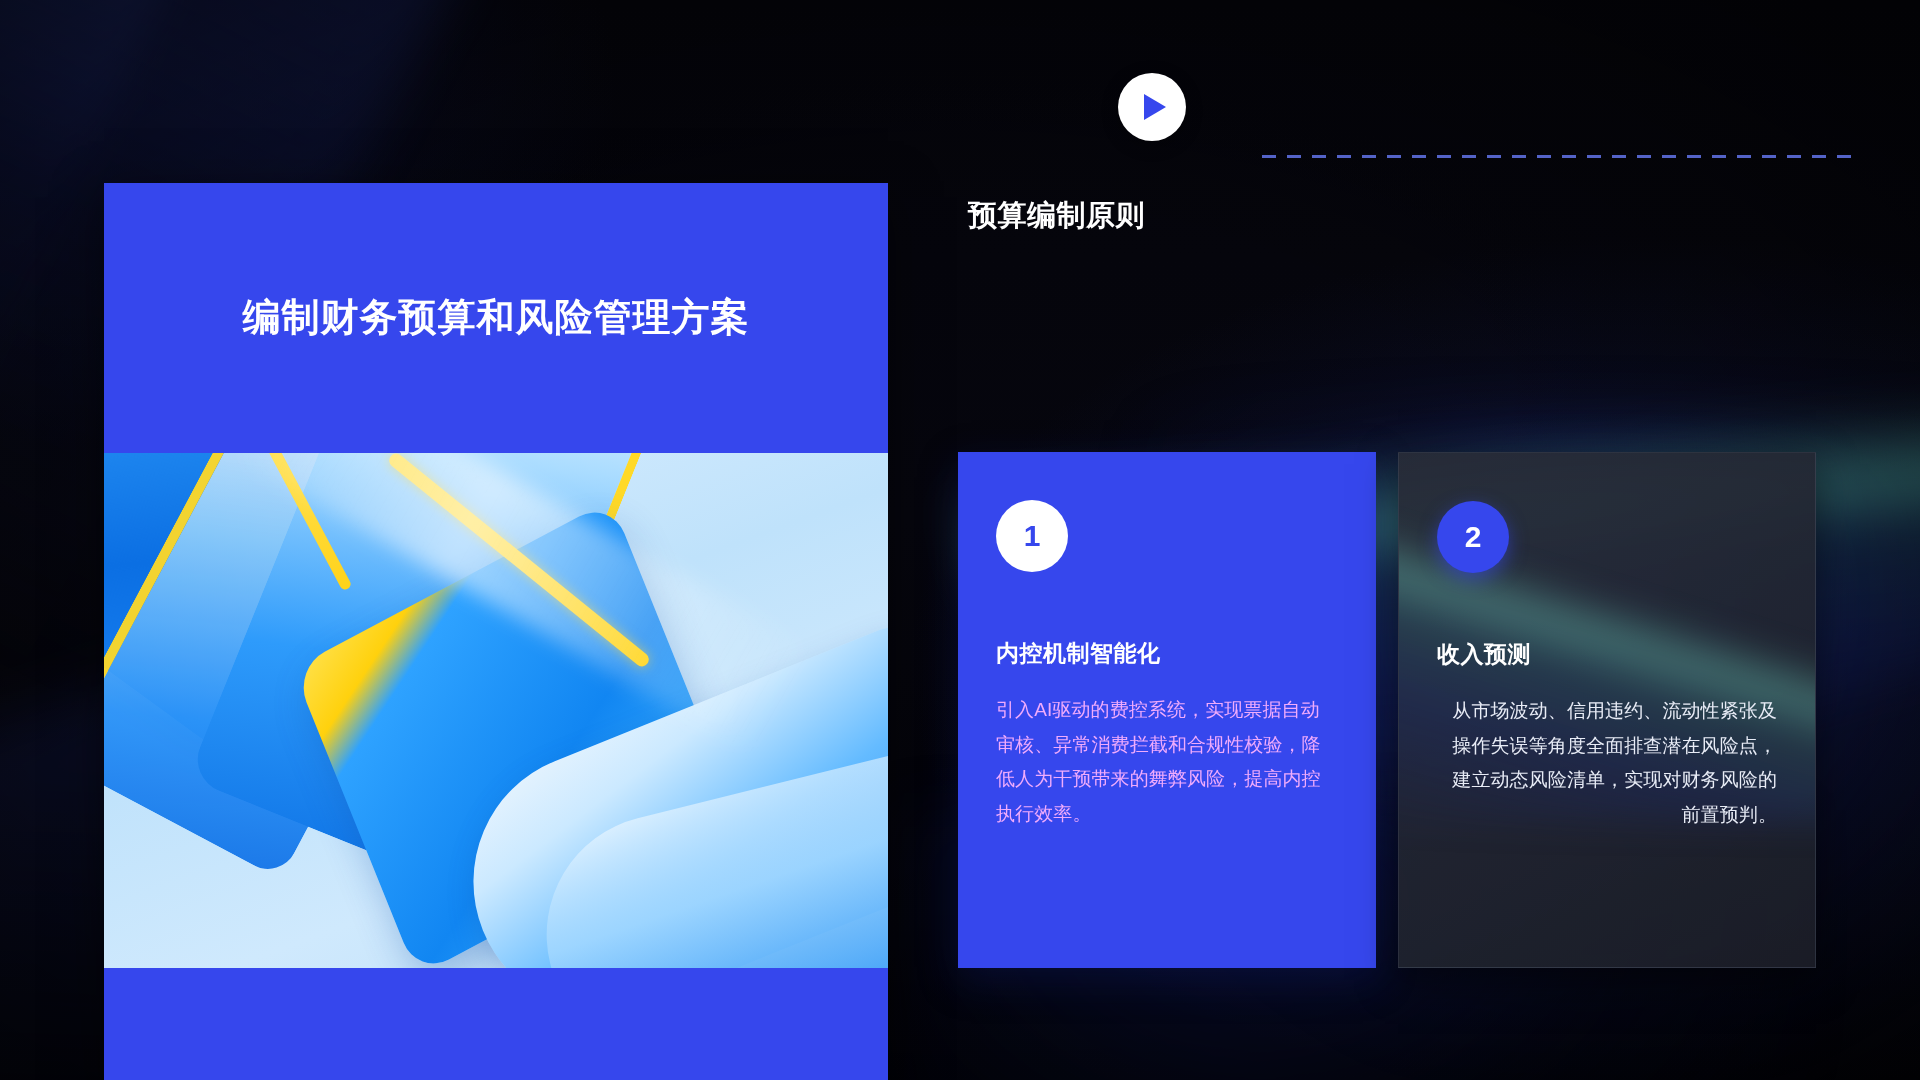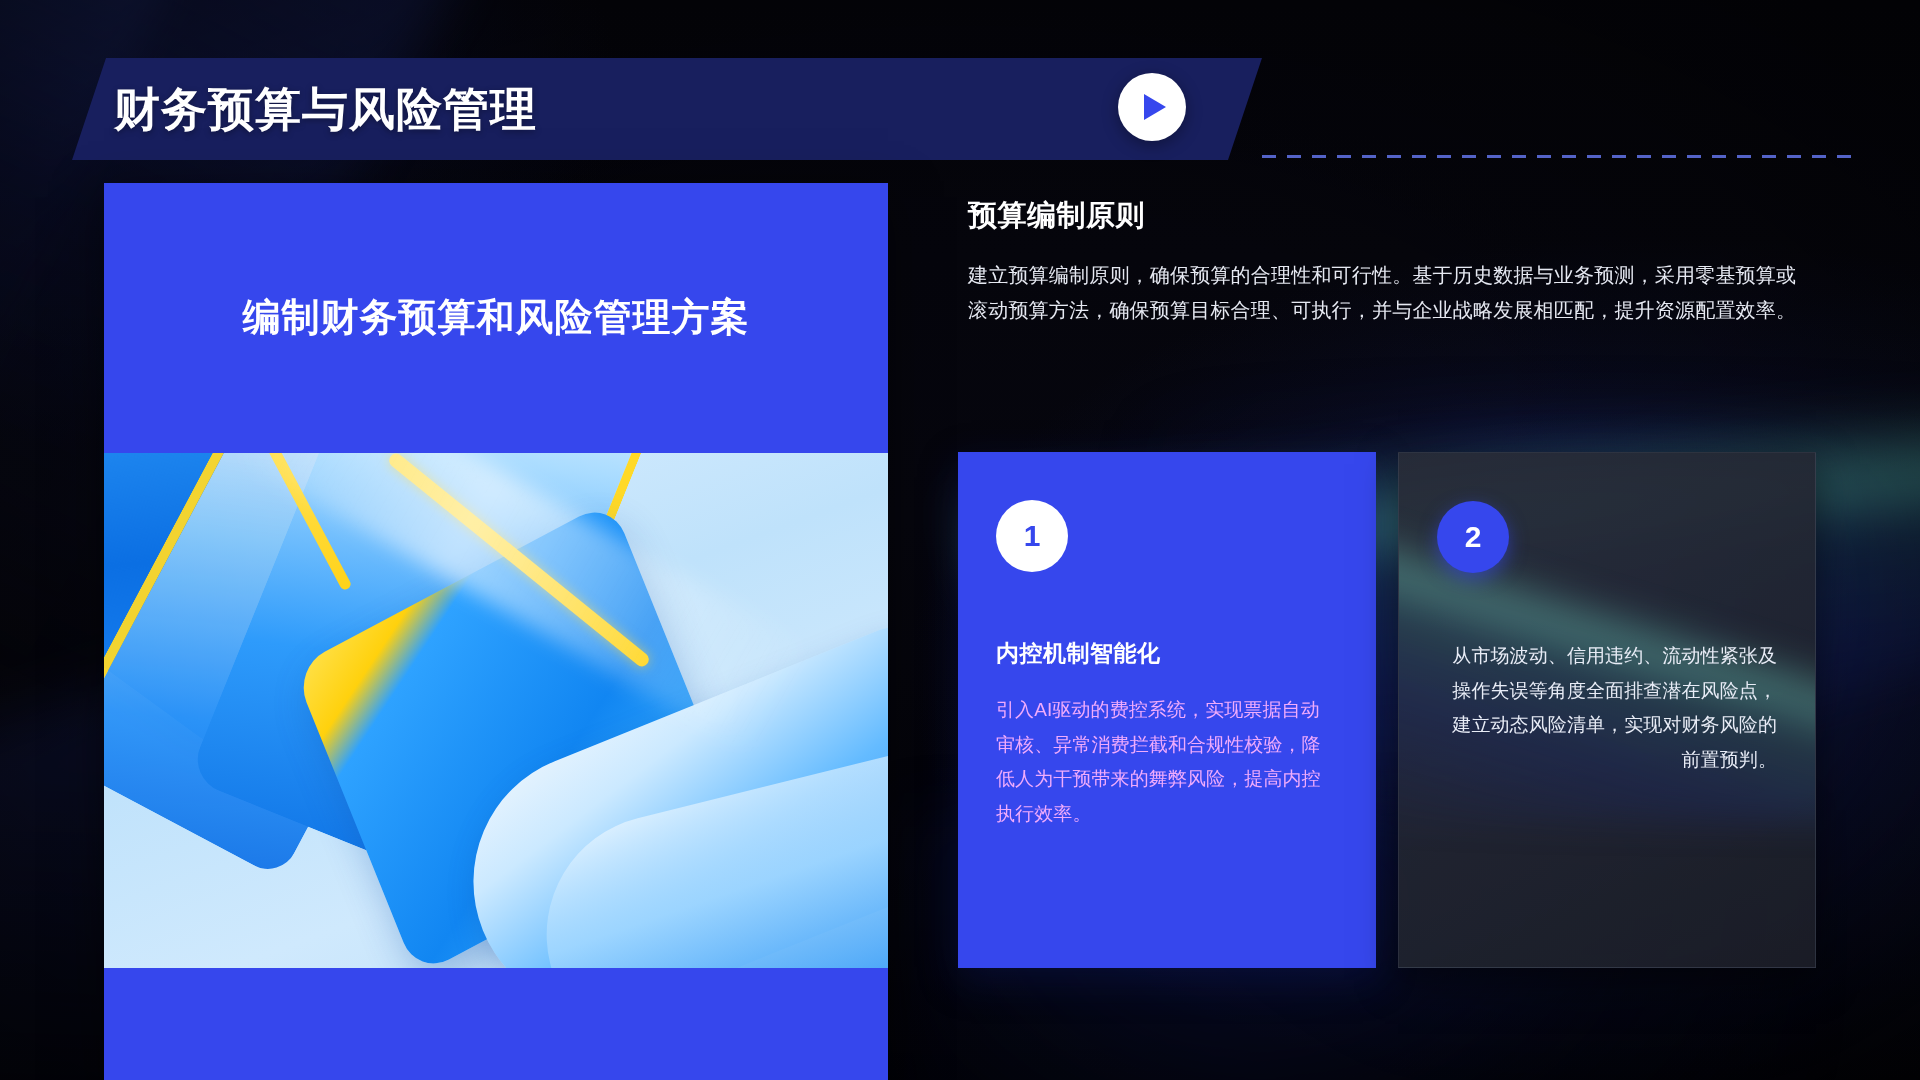--- a/index.html
+++ b/index.html
@@ -373,23 +373,20 @@
 
   <div class="bg-base"></div>
   <div class="bg-streak-tl"></div>
   <div class="bg-streak-tl2"></div>
   <div class="bg-streak-bl"></div>
   <div class="bg-glow-blue"></div>
   <div class="bg-glow-teal"></div>
   <div class="bg-glow-bottom"></div>
   <div class="bg-vignette"></div>
 
-  <div class="title-banner">
-    <div class="title-text">财务预算与风险管理</div>
-  </div>
 
   <div class="play-button">
     <div class="play-tri"></div>
   </div>
 
   <div class="dashed-line"></div>
 
   <div class="media-card">
     <div class="media-head">
       <div class="media-head-title">编制财务预算和风险管理方案</div>
@@ -402,32 +399,32 @@
       <div class="shape sh-e"></div>
       <div class="shape sh-f"></div>
       <div class="shape sh-yellow-line"></div>
       <div class="shape sh-yellow-line2"></div>
       <div class="shape sh-gloss"></div>
     </div>
   </div>
 
   <div class="right-col">
     <h2 class="section-title">预算编制原则</h2>
-    <p class="section-body">建立预算编制原则，确保预算的合理性和可行性。基于历史数据与业务预测，采用零基预算或滚动预算方法，确保预算目标合理、可执行，并与企业战略发展相匹配，提升资源配置效率。</p>
   </div>
 
   <div class="cards">
 
     <div class="card card--blue">
       <div class="badge badge--light">1</div>
       <h3 class="card-title">内控机制智能化</h3>
       <p class="card-body">引入AI驱动的费控系统，实现票据自动审核、异常消费拦截和合规性校验，降低人为干预带来的舞弊风险，提高内控执行效率。</p>
     </div>
 
     <div class="card card--dark">
       <div class="card-streak"></div>
       <div class="badge badge--blue">2</div>
+      <h3 class="card-title">收入预测</h3>
       <p class="card-body">从市场波动、信用违约、流动性紧张及操作失误等角度全面排查潜在风险点，建立动态风险清单，实现对财务风险的前置预判。</p>
     </div>
 
   </div>
 
 </div>
 
 </body></html>

